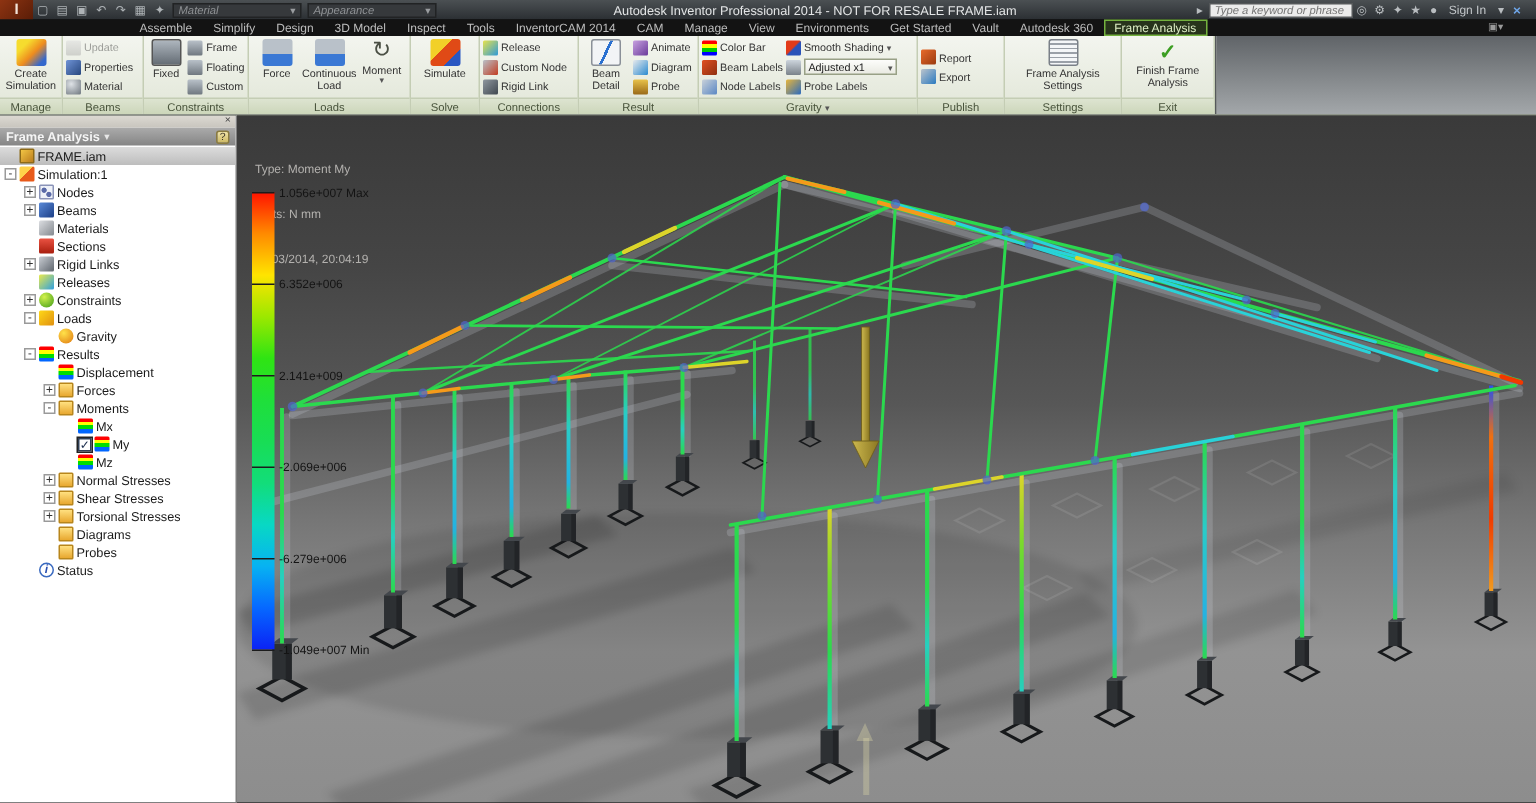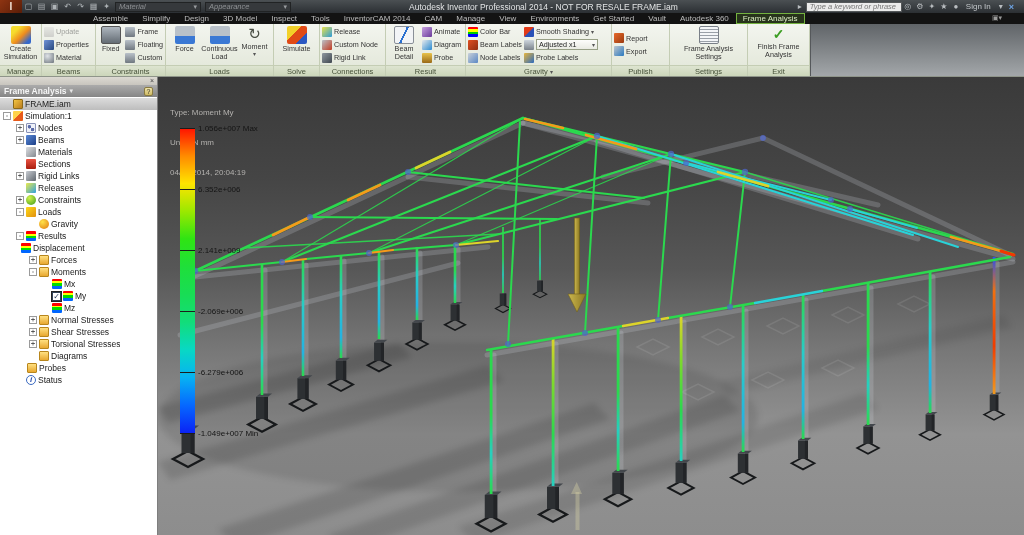--- a/index.html
+++ b/index.html
@@ -120,21 +120,21 @@
   .ti-folder{background:linear-gradient(#ffe080,#e8a830);border:1px solid #b8861c}
   .ti-info{background:#fff;border:1px solid #3a6ac0;border-radius:50%}
   .ti-info::after{content:"i";position:absolute;left:0;top:-1px;width:100%;text-align:center;
     font-size:8px;color:#2a50b0;font-style:italic;font-weight:bold}
 
   
   #viewport{position:absolute;left:158px;top:77px;width:866px;height:458px;overflow:hidden;
     background:linear-gradient(180deg,#3a3a3a 0%,#454545 22%,#575757 42%,#787878 60%,#939393 78%,#8d8d8d 100%)}
   #scene{position:absolute;left:0;top:0;width:866px;height:458px}
   #vinfo{position:absolute;left:12px;top:11px;color:#b3b1ae;font-size:8px;line-height:10px;white-space:pre}
-  #colorbar{position:absolute;left:22px;top:51px;width:130px;height:310px}
+  #colorbar{position:absolute;left:10px;top:51px;width:130px;height:310px}
   .cb-bar{position:absolute;left:0;top:0;width:15px;height:305px}
   .cb-row{position:absolute;left:0;height:0;width:130px}
   .cb-tick{position:absolute;left:0;top:0;width:15px;height:1px;background:#1c1c1c}
   .cb-text{position:absolute;left:18px;top:-4px;font-size:8px;color:#141414;white-space:nowrap}
 </style>
 </head>
 <body>
 
 <div id="titlebar">
   <div id="logo">I</div>
@@ -488,21 +488,21 @@
         <span class="tlabel">Gravity</span>
       </div>
 
       <div class="trow" style="padding-left: 16px;">
         <span class="expand">-</span>
 
         <span class="ti ti-results"></span>
         <span class="tlabel">Results</span>
       </div>
 
-      <div class="trow" style="padding-left: 11px;">
+      <div class="trow" style="padding-left: 29px;">
         <span class="expand" style="visibility: hidden;"></span>
 
         <span class="ti ti-rainbow"></span>
         <span class="tlabel">Displacement</span>
       </div>
 
       <div class="trow" style="padding-left: 29px;">
         <span class="expand">+</span>
 
         <span class="ti ti-folder"></span>
@@ -558,21 +558,21 @@
         <span class="tlabel">Torsional Stresses</span>
       </div>
 
       <div class="trow" style="padding-left: 29px;">
         <span class="expand" style="visibility: hidden;"></span>
 
         <span class="ti ti-folder"></span>
         <span class="tlabel">Diagrams</span>
       </div>
 
-      <div class="trow" style="padding-left: 17px;">
+      <div class="trow" style="padding-left: 29px;">
         <span class="expand" style="visibility: hidden;"></span>
 
         <span class="ti ti-folder"></span>
         <span class="tlabel">Probes</span>
       </div>
 
       <div class="trow" style="padding-left: 16px;">
         <span class="expand" style="visibility: hidden;"></span>
 
         <span class="ti ti-info"></span>

